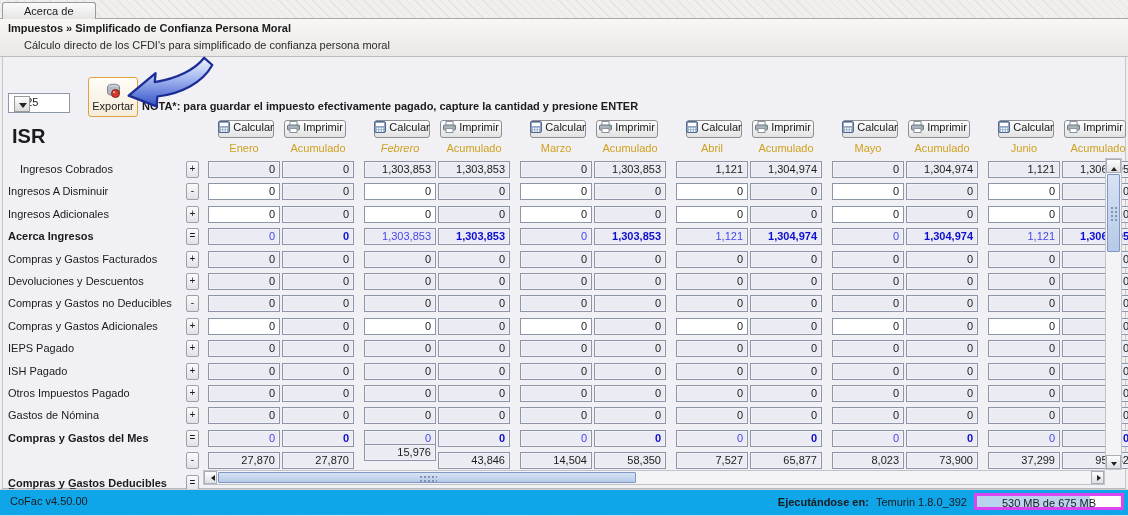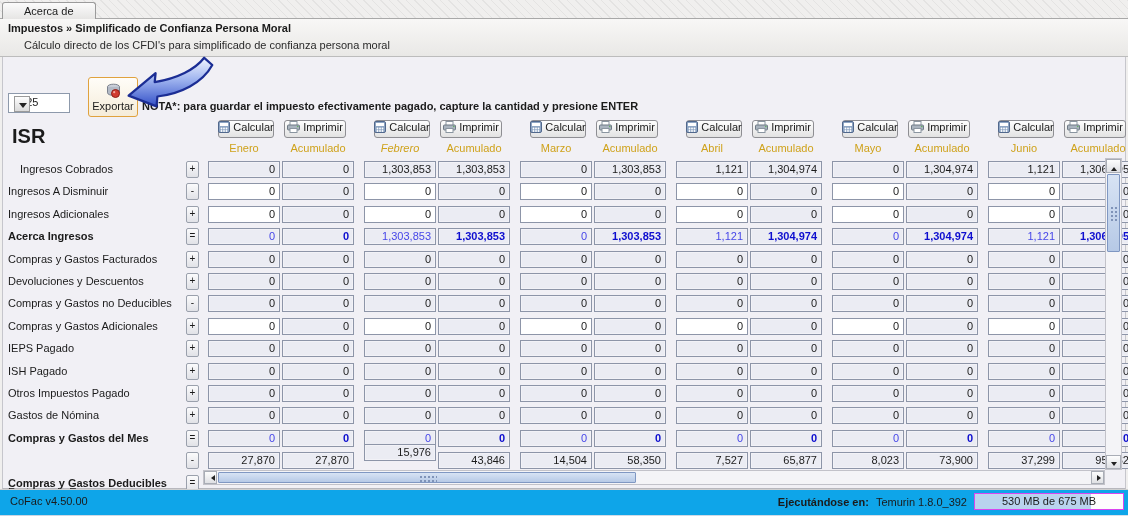--- a/index.html
+++ b/index.html
@@ -64,21 +64,21 @@
   .tri{position:absolute;width:0;height:0;border:3px solid transparent;}
   .thumb{position:absolute;background:linear-gradient(#d7e3f4,#b6c9e6);border:1px solid #7f97c2;
          box-sizing:border-box;border-radius:1px;}
   .grip{position:absolute;background-image:radial-gradient(#7f93b8 1px,transparent 1.2px);
         background-size:4px 4px;}
   
   .statusbar{position:absolute;left:0;top:489px;width:1128px;height:25px;background:#0ea5e9;
              border-top:1px solid #cfcfcf;z-index:7;}
   .sb-left{position:absolute;left:10px;top:5px;}
   .sb-right{position:absolute;right:4px;top:3px;display:flex;align-items:center;gap:7px;}
-  .membar{position:relative;width:150px;height:17px;border:1px solid #d946ef;background:#fdfdfd;
+  .membar{position:relative;width:150px;height:17px;border:3px solid #d946ef;background:#fdfdfd;
           box-sizing:border-box;}
   .memfill{position:absolute;left:0;top:0;bottom:0;background:#b9d3ee;}
   .memtext{position:absolute;left:0;top:1px;width:100%;text-align:center;}
   .bottomedge{position:absolute;left:0;top:514px;width:100%;height:2px;
           background:linear-gradient(90deg,#c8d4e2,#dfe6ee 30%,#cdd9e6 60%,#d8e0ea);}
   .ic{display:inline-block;line-height:0;}
 </style>
 </head>
 <body>
 

